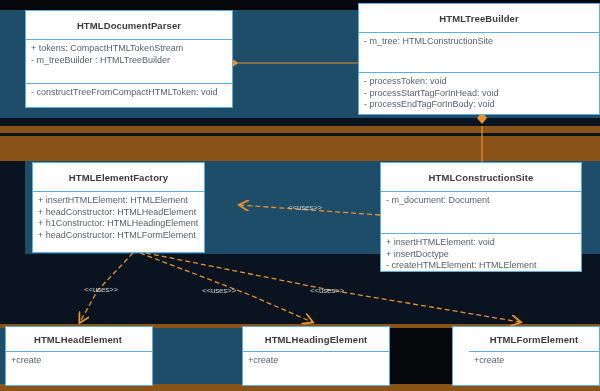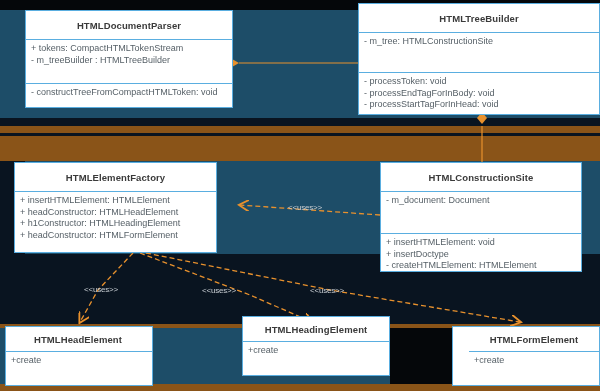--- a/index.html
+++ b/index.html
@@ -143,26 +143,26 @@
     </div>
   </div>
 
   <div class="uml-class" style="left:358px;top:3px;width:242px;height:112px;">
     <div class="uml-title">HTMLTreeBuilder</div>
     <div class="uml-attrs" style="height:32px;">
       <span class="uml-row">- m_tree: HTMLConstructionSite</span>
     </div>
     <div class="uml-ops">
       <span class="uml-row">- processToken: void</span>
+      <span class="uml-row">- processStartTagForInHead: void</span>
       <span class="uml-row">- processEndTagForInBody: void</span>
-      <span class="uml-row">- processStartTagForInHead: void</span>
-    </div>
-  </div>
-
-  <div class="uml-class" style="left:14px;top:162px;width:203px;height:91px;">
+    </div>
+  </div>
+
+  <div class="uml-class" style="left:32px;top:162px;width:173px;height:91px;">
     <div class="uml-title">HTMLElementFactory</div>
     <div class="uml-attrs noborder">
       <span class="uml-row">+ insertHTMLElement: HTMLElement</span>
       <span class="uml-row">+ headConstructor: HTMLHeadElement</span>
       <span class="uml-row">+ h1Constructor: HTMLHeadingElement</span>
       <span class="uml-row">+ headConstructor: HTMLFormElement</span>
     </div>
   </div>
 
   <div class="uml-class" style="left:380px;top:162px;width:202px;height:110px;">
@@ -177,21 +177,21 @@
     </div>
   </div>
 
   <div class="uml-class" style="left:5px;top:326px;width:148px;height:60px;">
     <div class="uml-title" style="padding:7px 4px 6px 2px;">HTMLHeadElement</div>
     <div class="uml-attrs noborder">
       <span class="uml-row">+create</span>
     </div>
   </div>
 
-  <div class="uml-class" style="left:242px;top:316px;width:148px;height:60px;">
+  <div class="uml-class" style="left:242px;top:326px;width:148px;height:60px;">
     <div class="uml-title" style="padding:7px 4px 6px 4px;">HTMLHeadingElement</div>
     <div class="uml-attrs noborder">
       <span class="uml-row">+create</span>
     </div>
   </div>
 
   <div class="uml-class" style="left:452px;top:326px;width:148px;height:60px;padding-left:16px;">
     <div class="uml-title" style="padding:7px 4px 6px 4px;">HTMLFormElement</div>
     <div class="uml-attrs noborder">
       <span class="uml-row">+create</span>

